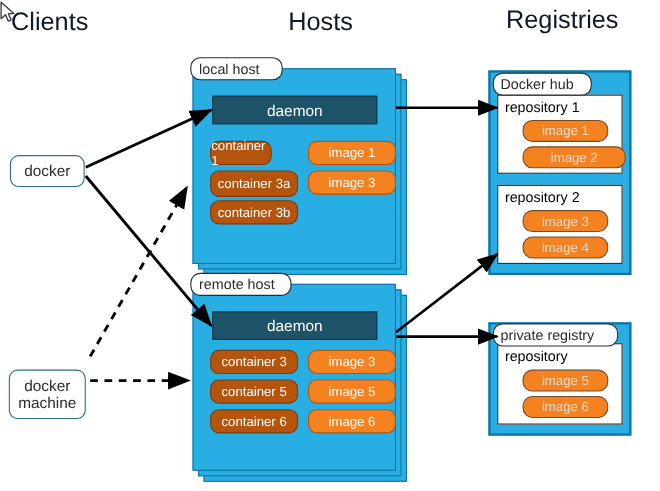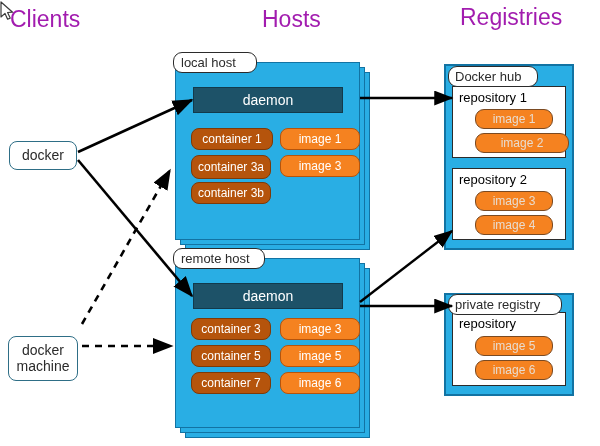--- a/index.html
+++ b/index.html
@@ -15,21 +15,21 @@
     width: 600px;
     height: 446px;
     background: #ffffff;
     overflow: hidden;
   }
 
   
   .col-title {
     position: absolute;
     font-size: 23px;
-    color: #a21caf;
+    color: #0f172a;
     font-weight: normal;
     white-space: nowrap;
     letter-spacing: 0px;
   }
   #title-clients { left: 10px;  top: 6px; }
   #title-hosts   { left: 262px; top: 6px; }
   #title-regs    { left: 460px; top: 4px; }
 
   
   .client-box {
@@ -188,40 +188,40 @@
 
   <div class="host-stack" id="local-host" style="left:175px; top:62px; width:195px; height:188px;">
     <div class="stack-shadow" style="left:10px; top:10px; width:185px; height:178px;"></div>
     <div class="stack-shadow" style="left:5px; top:5px; width:185px; height:178px;"></div>
     <div class="host-card" style="width:185px; height:178px;"></div>
 
     <div class="host-tab" style="left:-2px; top:-10px; width:84px; height:21px;">local host</div>
 
     <div class="daemon-bar" style="left:18px; top:25px; width:150px; height:26px;">daemon</div>
 
-    <div class="pill container" style="left:16px; top:66px; width:82px; height:22px;">container 1</div>
+    <div class="pill container" style="left:16px; top:66px; width:56px; height:22px;">container 1</div>
     <div class="pill container" style="left:16px; top:93px; width:80px; height:24px;">container 3a</div>
     <div class="pill container" style="left:16px; top:120px; width:80px; height:22px;">container 3b</div>
 
     <div class="pill image" style="left:105px; top:66px; width:80px; height:22px;">image 1</div>
     <div class="pill image" style="left:105px; top:93px; width:80px; height:22px;">image 3</div>
   </div>
 
   <div class="host-stack" id="remote-host" style="left:175px; top:258px; width:195px; height:180px;">
     <div class="stack-shadow" style="left:10px; top:10px; width:185px; height:170px;"></div>
     <div class="stack-shadow" style="left:5px; top:5px; width:185px; height:170px;"></div>
     <div class="host-card" style="width:185px; height:170px;"></div>
 
     <div class="host-tab" style="left:-2px; top:-10px; width:92px; height:21px;">remote host</div>
 
     <div class="daemon-bar" style="left:18px; top:25px; width:150px; height:26px;">daemon</div>
 
     <div class="pill container" style="left:16px; top:60px; width:80px; height:22px;">container 3</div>
     <div class="pill container" style="left:16px; top:87px; width:80px; height:22px;">container 5</div>
-    <div class="pill container" style="left:16px; top:114px; width:80px; height:22px;">container 7</div>
+    <div class="pill container" style="left:16px; top:114px; width:80px; height:22px;">container 6</div>
 
     <div class="pill image" style="left:105px; top:60px; width:80px; height:22px;">image 3</div>
     <div class="pill image" style="left:105px; top:87px; width:80px; height:22px;">image 5</div>
     <div class="pill image" style="left:105px; top:114px; width:80px; height:22px;">image 6</div>
   </div>
 
   <div class="registry" id="docker-hub" style="left:444px; top:64px; width:130px; height:186px;">
     <div class="registry-body" style="width:130px; height:186px;"></div>
 
     <div class="registry-tab" style="left:4px; top:-10px; width:90px; height:21px;">Docker hub</div>

